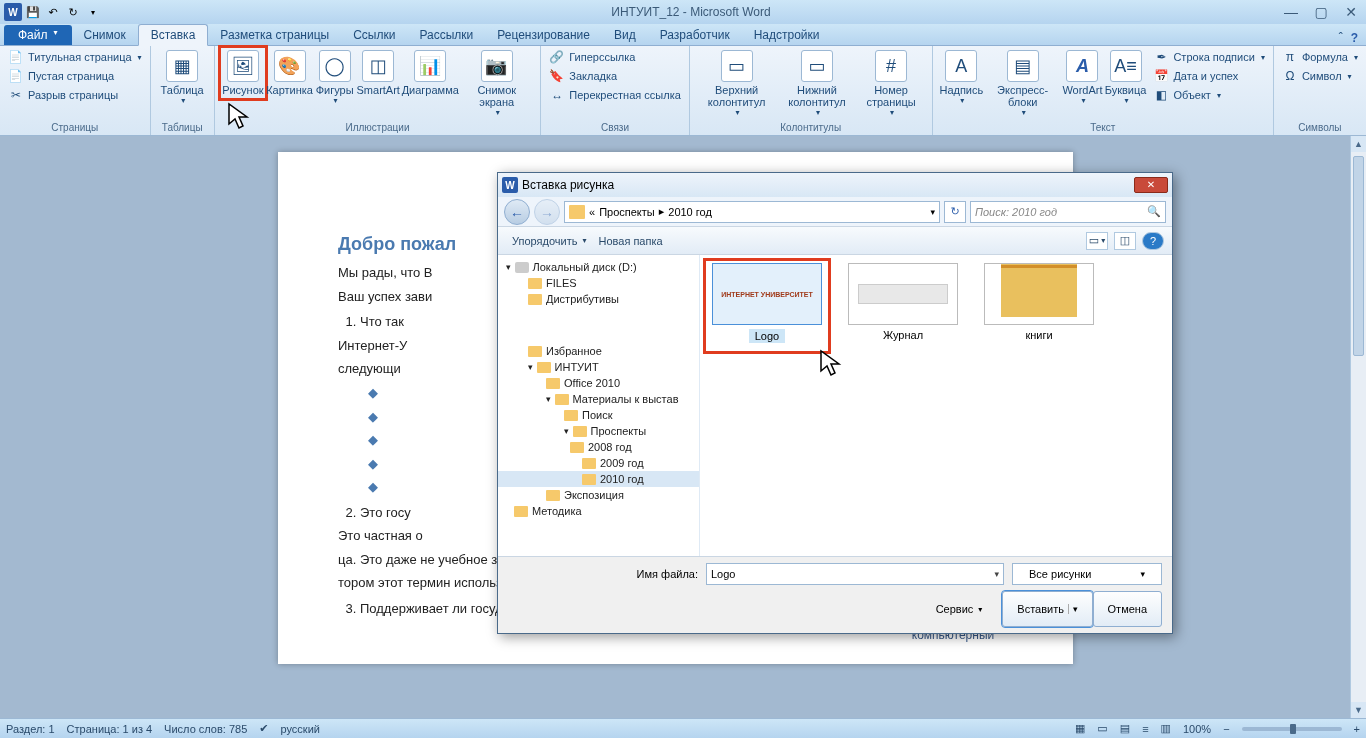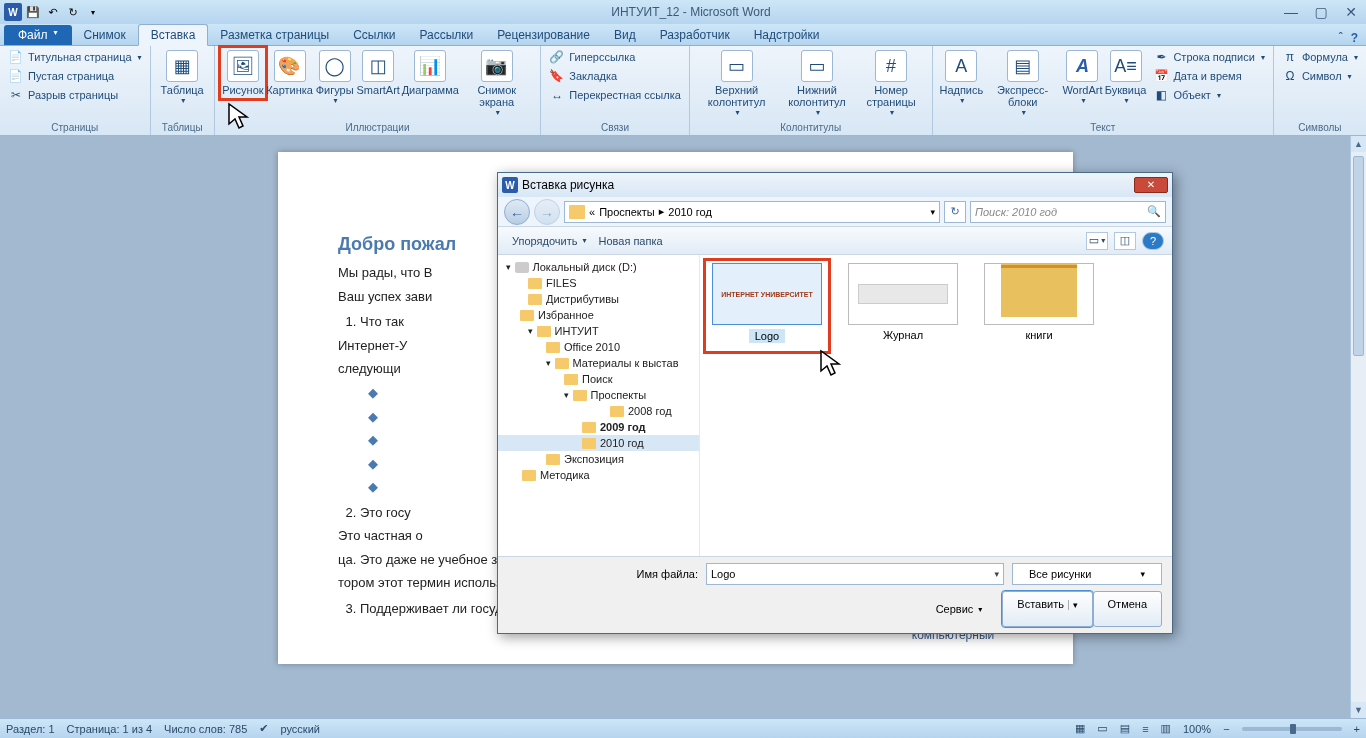--- a/index.html
+++ b/index.html
@@ -91,21 +91,21 @@
 .filecard.sel { outline:3px solid #e03c1f; outline-offset:2px; padding-bottom:6px;}
 .filecard.sel .fname { background:#cde6f7; padding:1px 6px; }
 .dialog .footer { border-top:1px solid #cad6e3; background:#f0f0f0; padding:6px 10px; }
 .dialog .footer .row { display:flex; align-items:center; gap:8px; margin-bottom:6px; }
 .dialog .footer .row label { width:190px; text-align:right; font-size:11px; }
 .dialog .footer .combo { flex:1; height:22px; border:1px solid #9cb8d4; background:#fff; display:flex; align-items:center; padding:0 4px; font-size:11px; }
 .dialog .footer .combo .carrow { margin-left:auto; font-size:9px; color:#444;}
 .dialog .footer .fcombo { width:150px; height:22px; border:1px solid #9cb8d4; background:#fff; display:flex; align-items:center; padding:0 16px; font-size:11px;}
 .dialog .footer .fcombo .carrow { margin-left:auto; font-size:9px;}
 .dialog .footer .btns { display:flex; justify-content:flex-end; align-items:center;}
-.dialog .footer .btn { height:36px; padding:16px 14px; border:1px solid #8faed1; background:linear-gradient(#fefefe,#e2ecf6); border-radius:3px; font-size:11px; display:flex; align-items:flex-end; gap:4px;}
+.dialog .footer .btn { height:36px; padding:16px 14px; border:1px solid #8faed1; background:linear-gradient(#fefefe,#e2ecf6); border-radius:3px; font-size:11px; display:flex; align-items:center; gap:4px;}
 .dialog .footer .btn.primary { outline:1px solid #4a90d9; }
 
 
 .cursor { position:absolute; width:24px; height:30px; pointer-events:none; }
 .cursor svg { width:100%; height:100%; }
 
 
 .drop { font-size:8px; margin-left:2px; }
 
 
@@ -282,21 +282,21 @@
           <span class="drop">▾</span>
       </div>
       <div class="vlist" style="margin-left:4px;">
         <div class="vitem">
             <span class="smallicon">✒</span>
             <span>Строка подписи</span>
             <span class="drop">▾</span>
           </div>
         <div class="vitem">
             <span class="smallicon">📅</span>
-            <span>Дата и время</span>
+            <span>Дата и успех</span>
           </div>
         <div class="vitem">
             <span class="smallicon">◧</span>
             <span>Объект</span>
             <span class="drop">▾</span>
           </div>
       </div>
     </div>
     <div class="glabel">Текст</div>
   </div>
@@ -403,21 +403,21 @@
           <span>Локальный диск (D:)</span>
         </div>
       <div class="titem" style="padding-left:30px;">
           <span class="tfold"></span>
           <span>FILES</span>
         </div>
       <div class="titem" style="padding-left:30px;">
           <span class="tfold"></span>
           <span>Дистрибутивы</span>
         </div>
-      <div class="titem" style="padding-left:22px;">
+      <div class="titem" style="padding-left:30px;margin-top:36px;">
           <span class="tfold"></span>
           <span>Избранное</span>
         </div>
       <div class="titem" style="padding-left:30px;">
           <span style="font-size:9px;">▾</span>
           <span class="tfold"></span>
           <span>ИНТУИТ</span>
         </div>
       <div class="titem" style="padding-left:48px;">
           <span class="tfold"></span>
@@ -430,37 +430,37 @@
         </div>
       <div class="titem" style="padding-left:66px;">
           <span class="tfold"></span>
           <span>Поиск</span>
         </div>
       <div class="titem" style="padding-left:66px;">
           <span style="font-size:9px;">▾</span>
           <span class="tfold"></span>
           <span>Проспекты</span>
         </div>
-      <div class="titem" style="padding-left:112px;">
+      <div class="titem" style="padding-left:72px;">
           <span class="tfold"></span>
           <span>2008 год</span>
         </div>
-      <div class="titem" style="padding-left:84px;font-weight:bold;">
+      <div class="titem" style="padding-left:84px;">
           <span class="tfold"></span>
           <span>2009 год</span>
         </div>
       <div class="titem sel" style="padding-left:84px;">
           <span class="tfold"></span>
           <span>2010 год</span>
         </div>
       <div class="titem" style="padding-left:48px;">
           <span class="tfold"></span>
           <span>Экспозиция</span>
         </div>
-      <div class="titem" style="padding-left:24px;">
+      <div class="titem" style="padding-left:16px;">
           <span class="tfold"></span>
           <span>Методика</span>
         </div>
     </div>
     <div class="files">
       <div class="filecard sel">
         <div class="thumb">
             <div class="logoThumb">ИНТЕРНЕТ УНИВЕРСИТЕТ</div>
           </div>
         <div class="fname">Logo</div>

